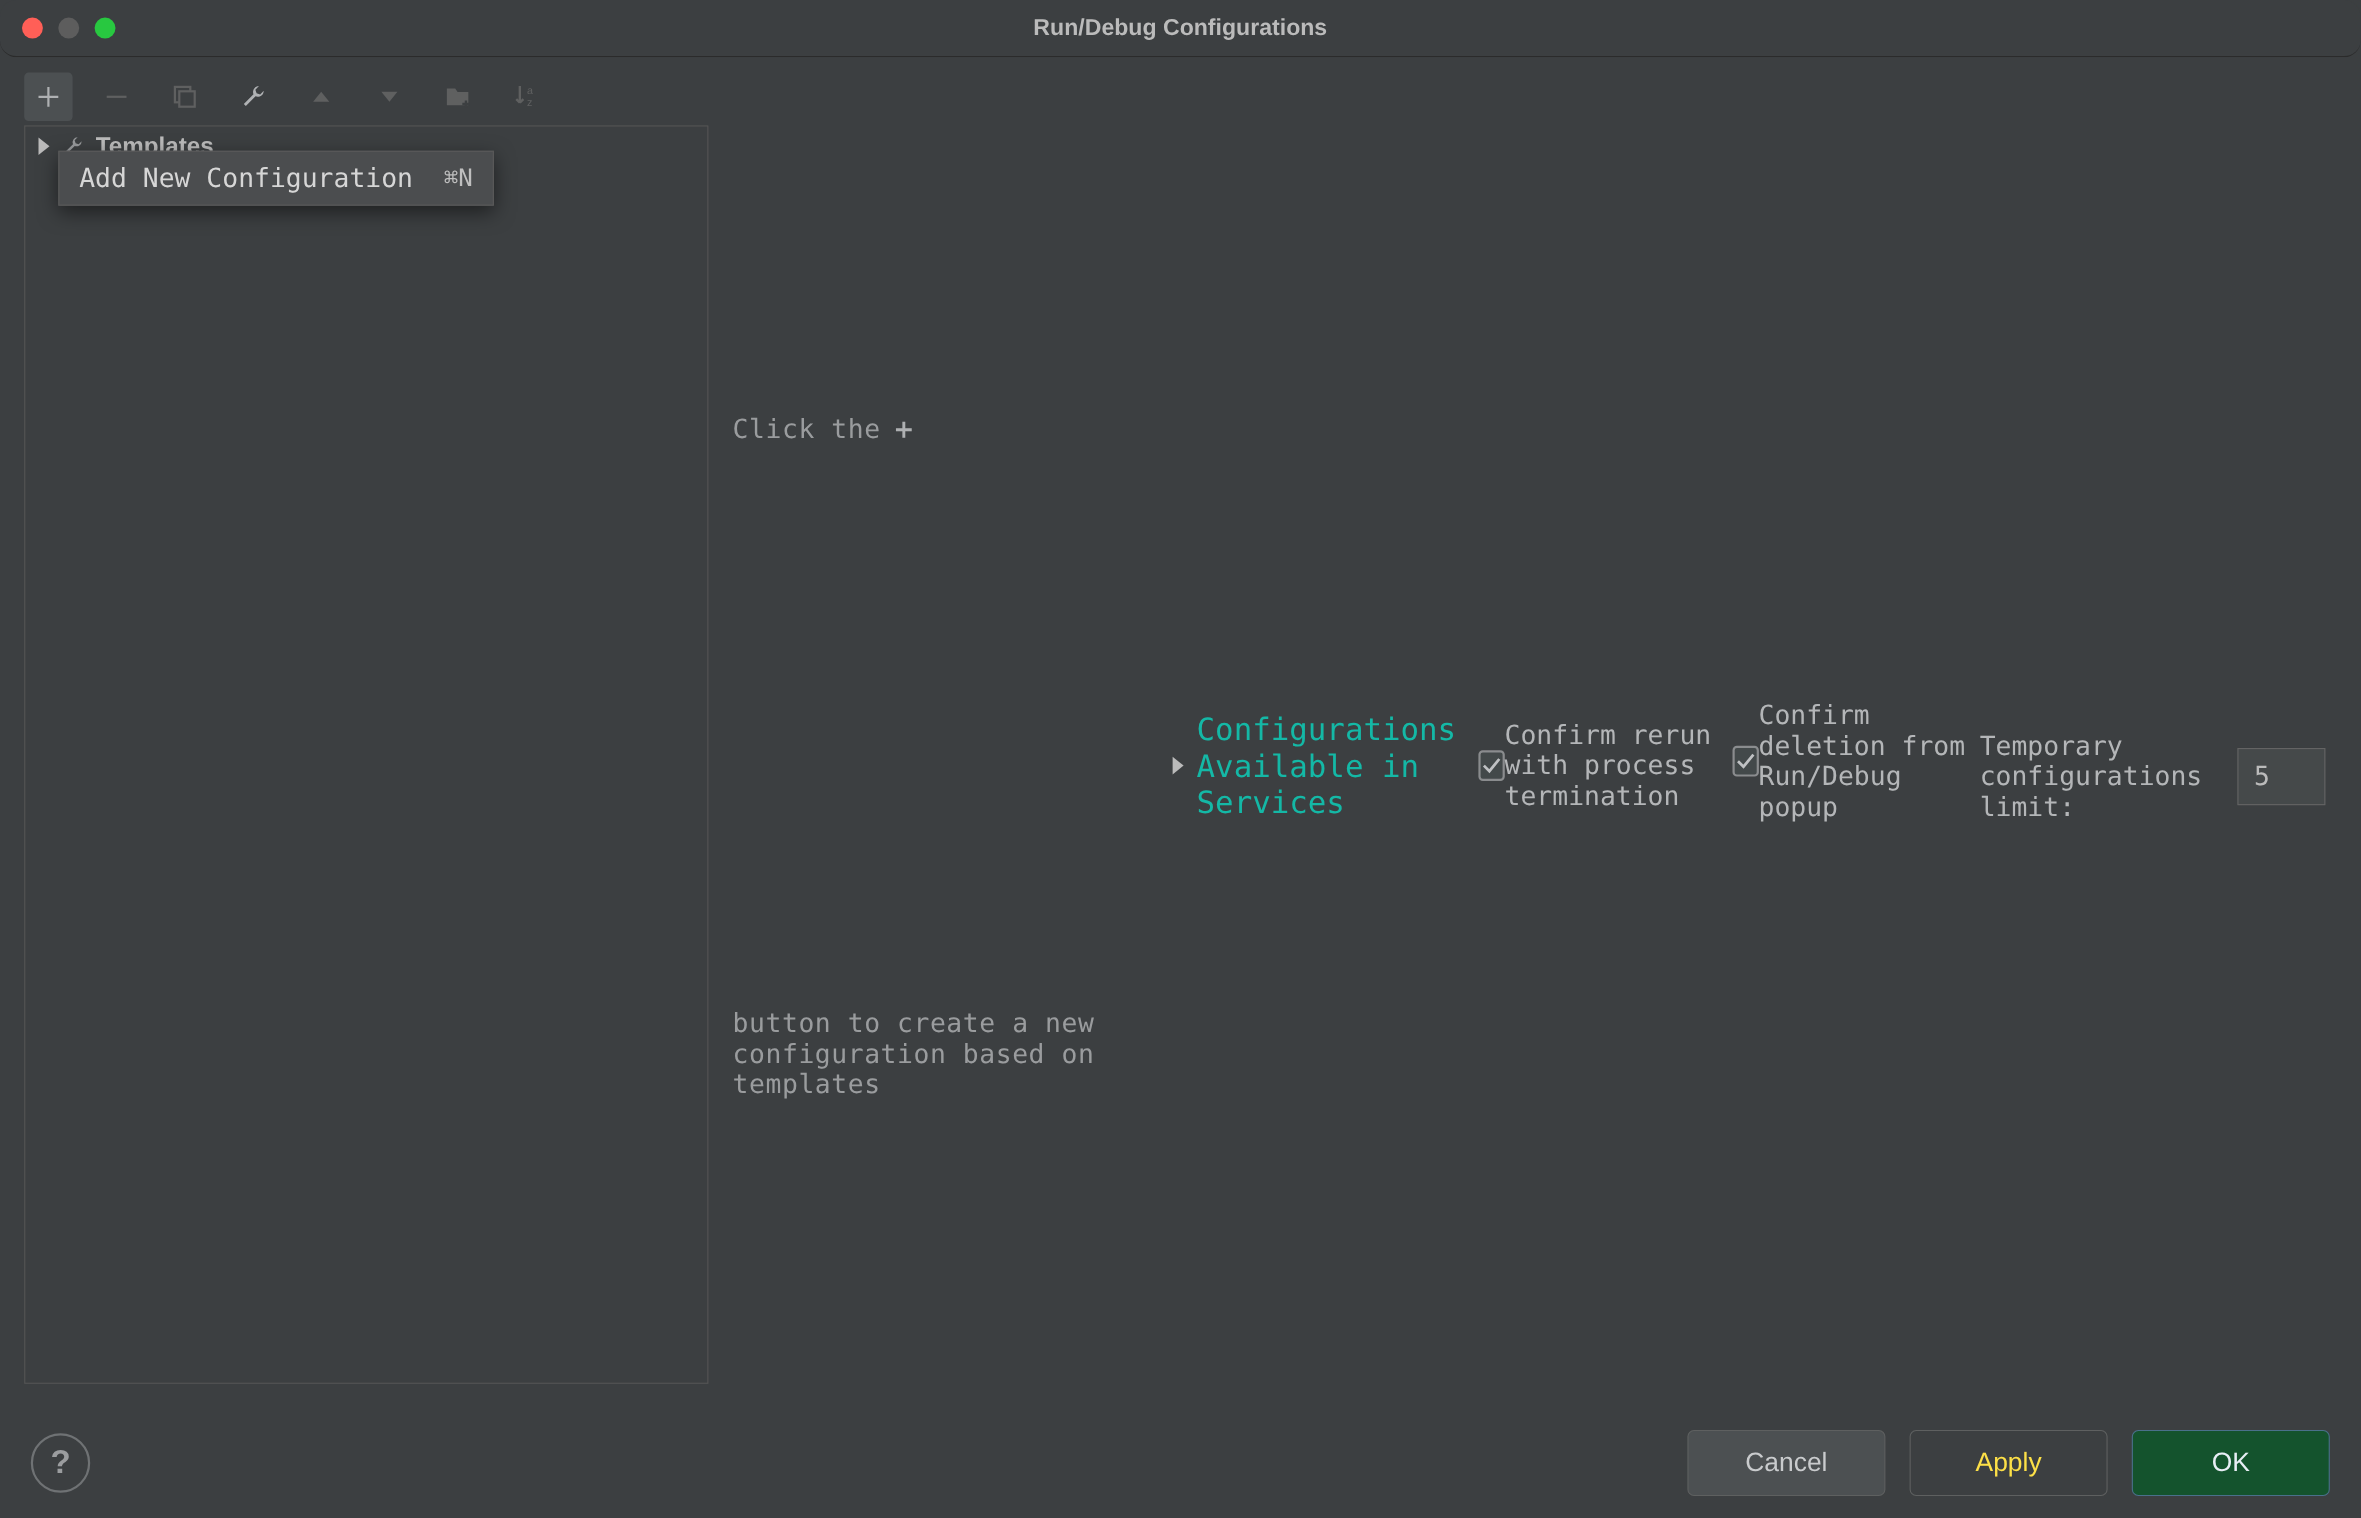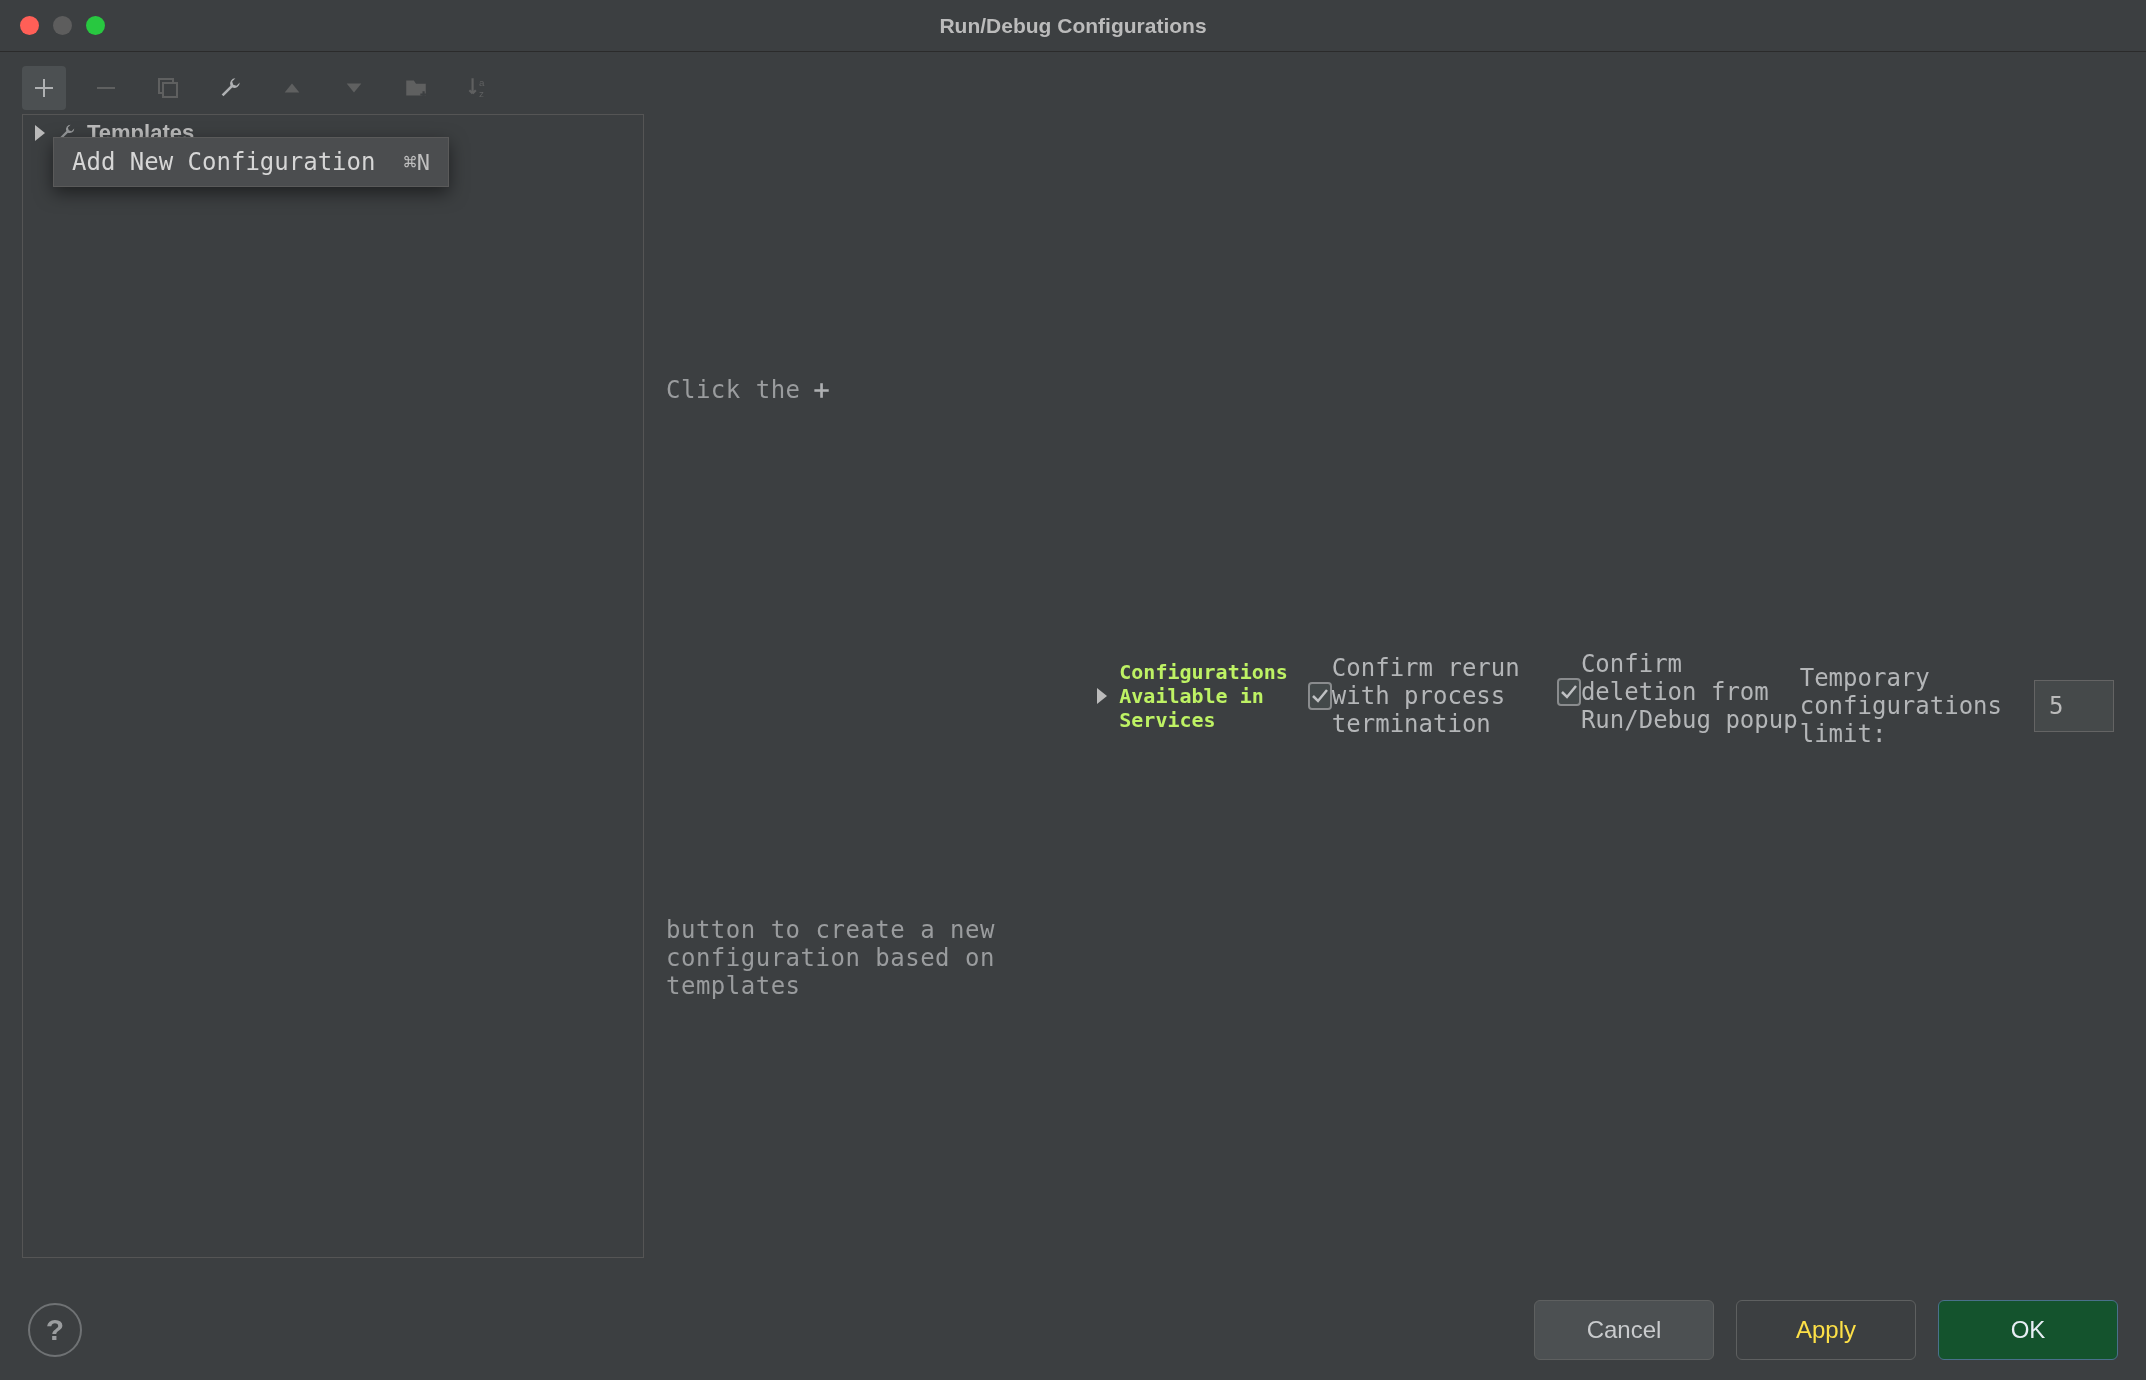--- a/index.html
+++ b/index.html
@@ -14,20 +14,21 @@
   .monospace {
     font-family: "Menlo", "Monaco", "Consolas", monospace;
   }
   .titlebar {
     height: 52px;
     background: #3c3f41;
     border-bottom: 1px solid #2b2b2b;
     display: flex;
     align-items: center;
     position: relative;
+    border-radius: 15px;
   }
   .traffic-lights {
     display: flex;
     gap: 14px;
     padding-left: 20px;
   }
   .traffic-light {
     width: 19px;
     height: 19px;
     border-radius: 50%;
@@ -144,23 +145,22 @@
     gap: 12px;
     margin-top: 20px;
   }
   .section-header .arrow {
     width: 0; height: 0;
     border-top: 8px solid transparent;
     border-bottom: 8px solid transparent;
     border-left: 10px solid #bbbbbb;
   }
   .section-header .label {
-    font-size: 20px;
-    color: #bef264;
-    font-weight: bold;
+    font-size: 28px;
+    color: #14b8a6;
   }
   .section-header .line {
     flex: 1;
     height: 1px;
     background: #585858;
     margin-left: 8px;
   }
   .check-row {
     display: flex;
     align-items: center;

